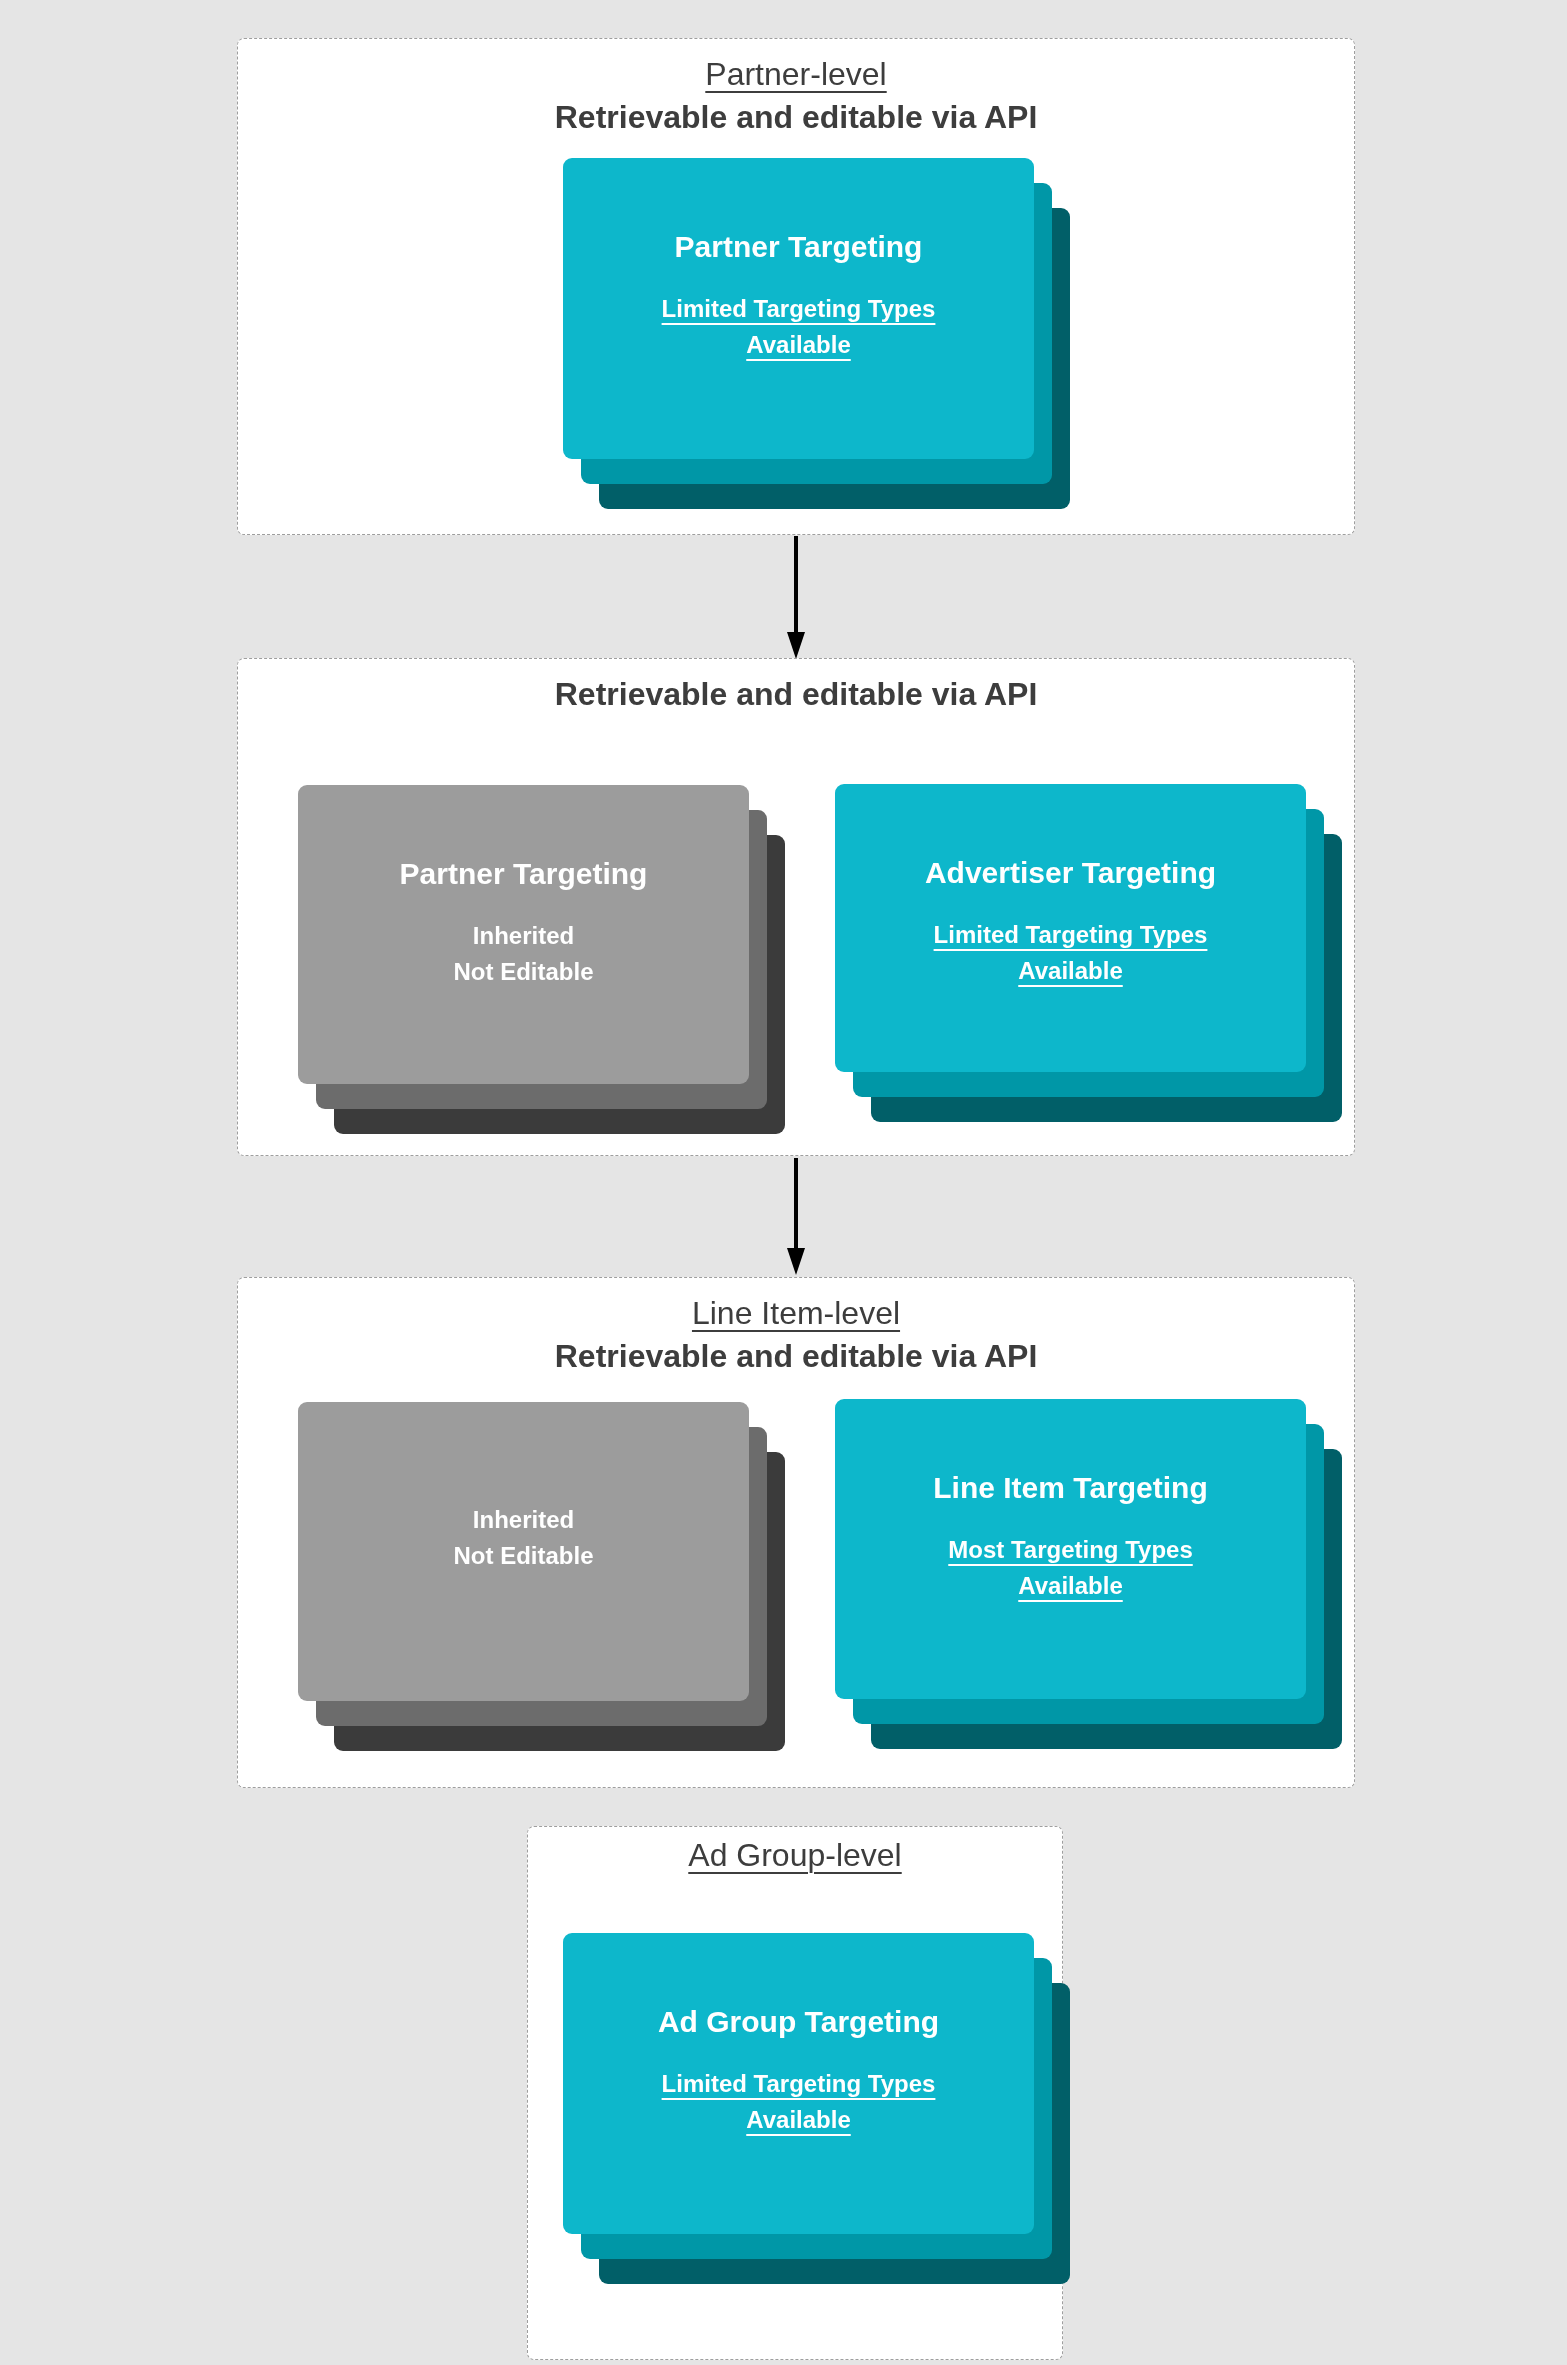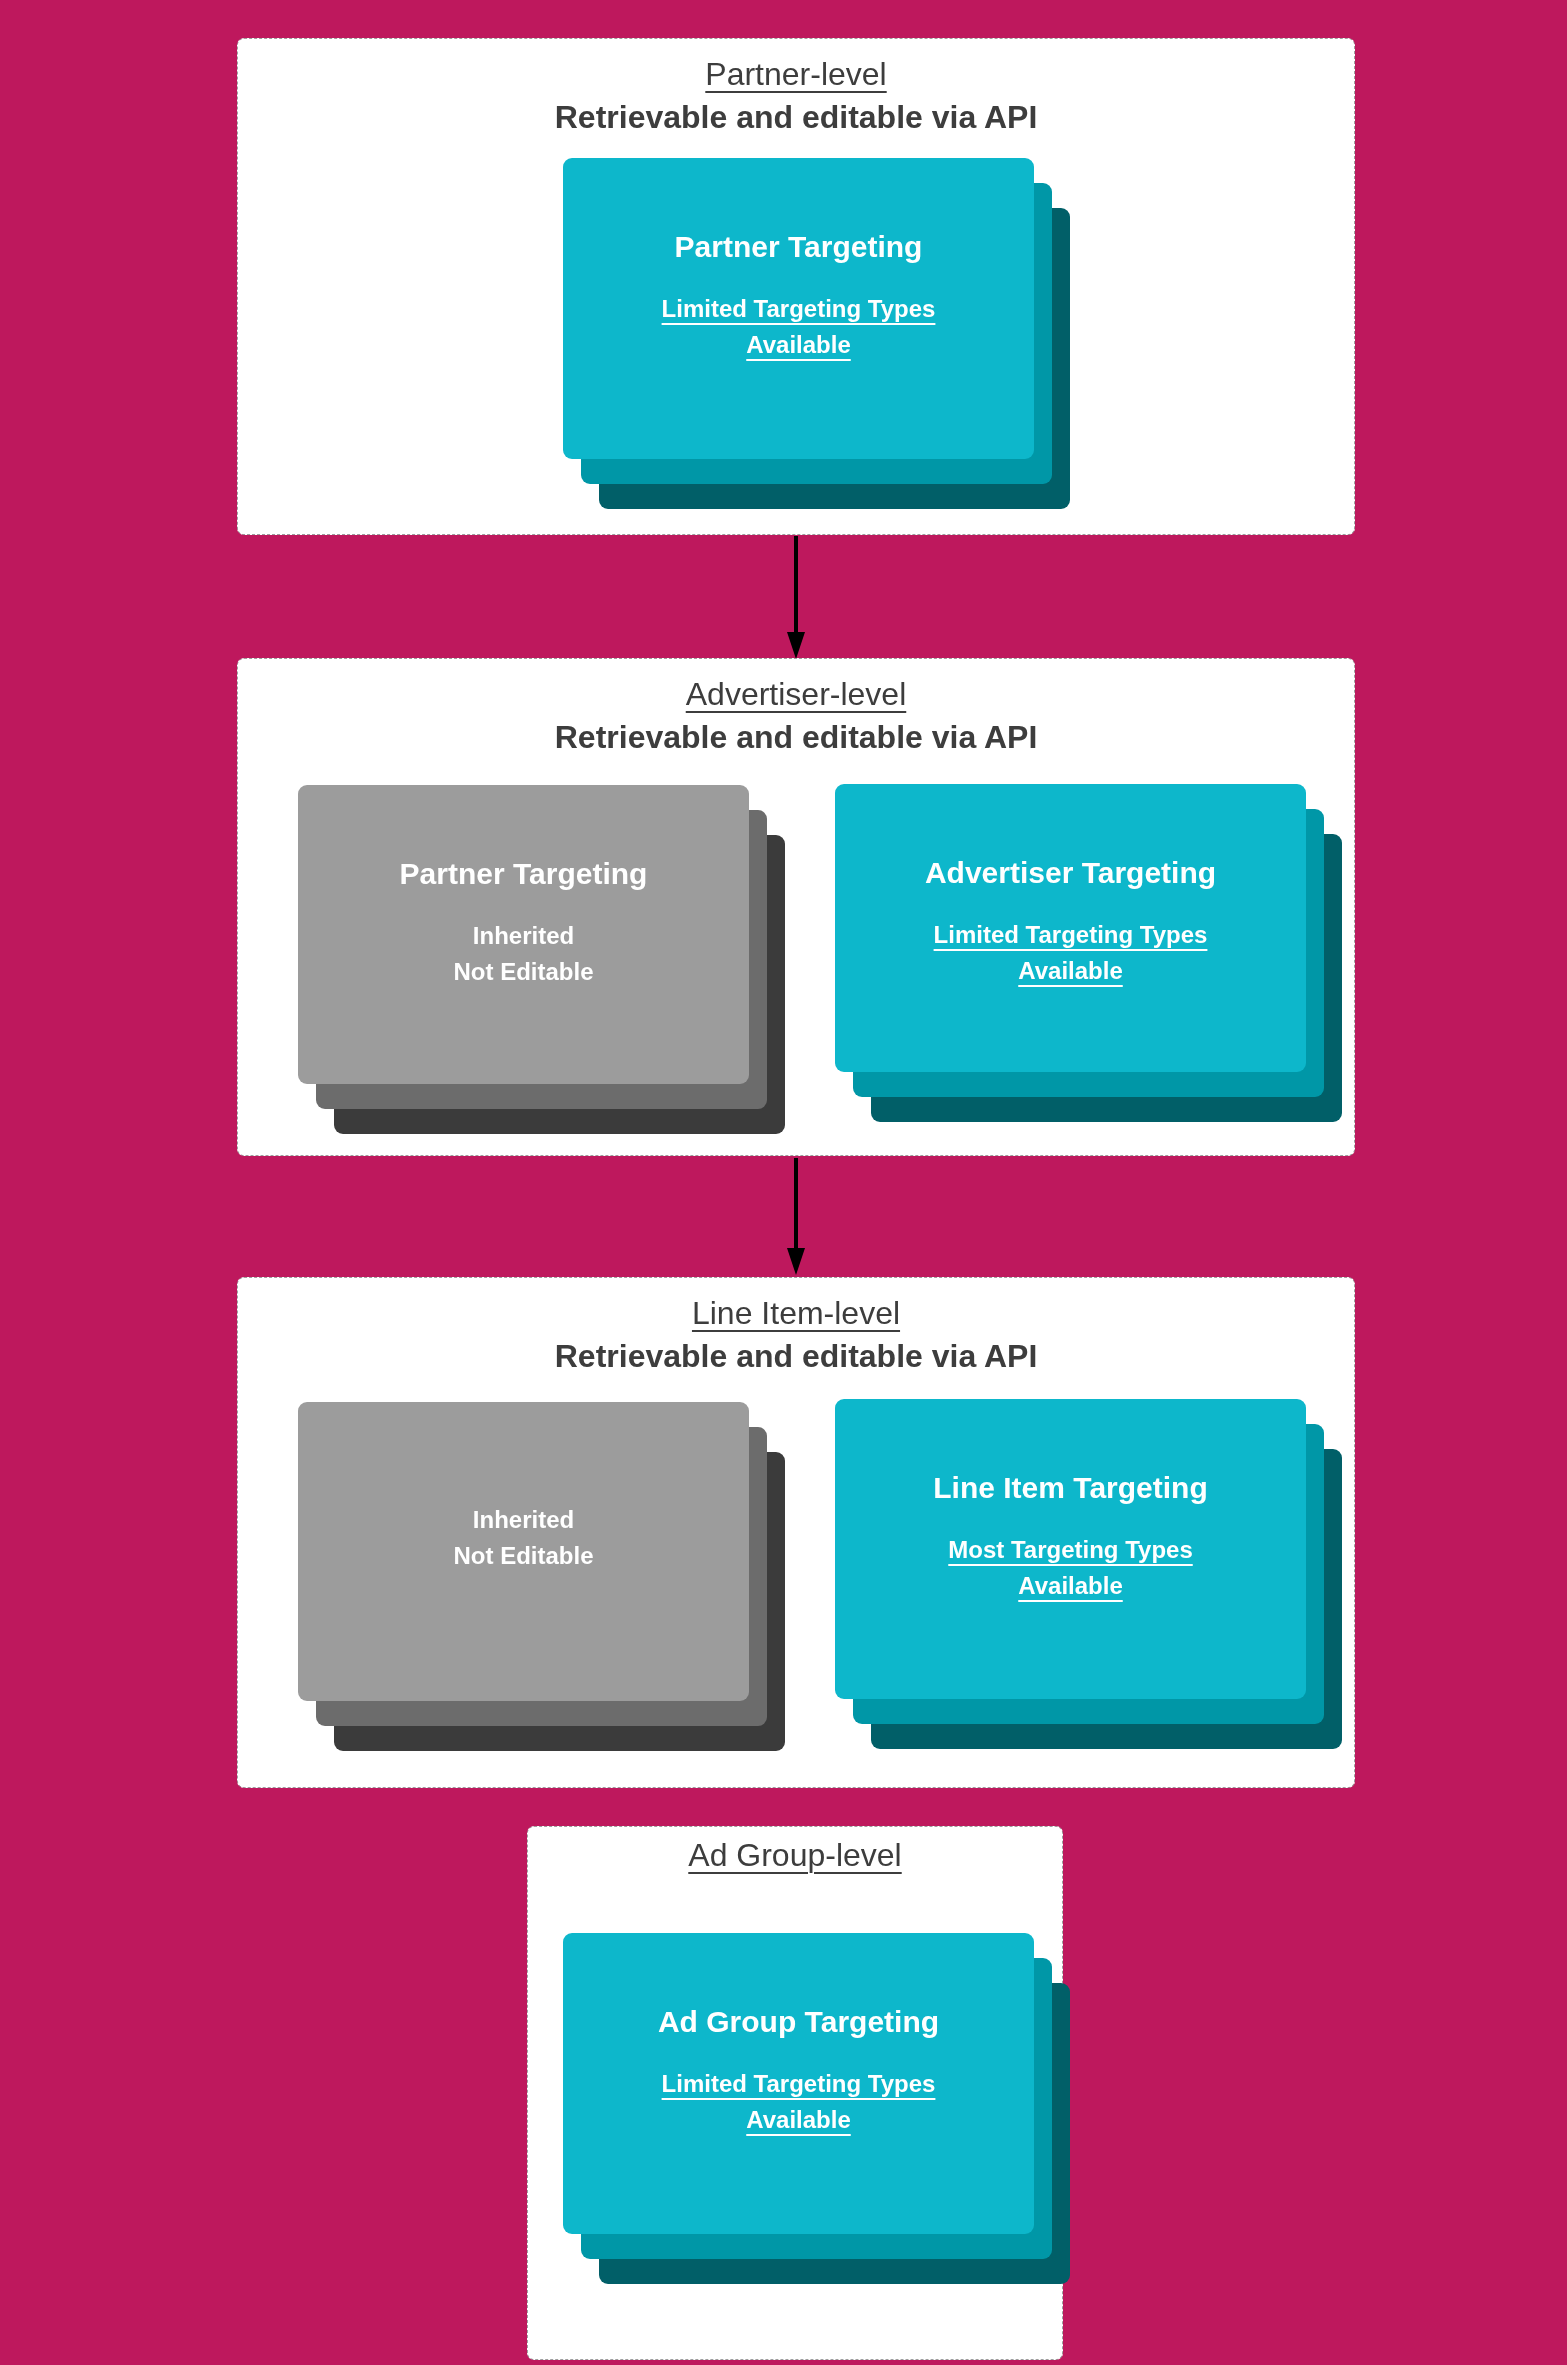--- a/index.html
+++ b/index.html
@@ -1,20 +1,20 @@
 <!DOCTYPE html>
 <html style="font-size:14.3px"><head>
 <meta charset="utf-8">
 <style>
   html,body{margin:0;padding:0;background:#ffffff;}
   body{
     font-family:"Liberation Sans","DejaVu Sans",sans-serif;
     width:1567px;height:2366px;position:relative;
   }
-  .canvas{position:absolute;left:0;top:0;width:1567px;height:2366px;background:#be185d;overflow:hidden;}
+  .canvas{position:absolute;left:0;top:0;width:1567px;height:2366px;background:#e5e5e5;overflow:hidden;}
 
   
   .level-box{
     position:absolute;
     border:1.8px dashed #9e9e9e;
     border-radius:7.1px;
     background:#ffffff;
     box-sizing:border-box;
   }
   .level-header{width:100%;text-align:center;padding-top:14.3px;}
@@ -87,21 +87,20 @@
     </div>
   </section>
 
   <div class="arrow" style="left:786px;top:536px">
     <div class="arrow-line" style="height:96px"></div>
     <div class="arrow-head"></div>
   </div>
 
   <section class="level-box" style="left:237px;top:658px;width:1118px;height:498px">
     <div class="level-header">
-      <div class="level-title">Advertiser-level</div>
       <div class="level-subtitle">Retrievable and editable via API</div>
     </div>
     <div class="stack gray" style="left:60px;top:126px;width:423px;height:299px">
       <div class="layer l3"></div>
       <div class="layer l2"></div>
       <div class="card">
         <div class="card-title">Partner Targeting</div>
         <div class="card-body">
           <div>Inherited</div>
           <div>Not Editable</div>

